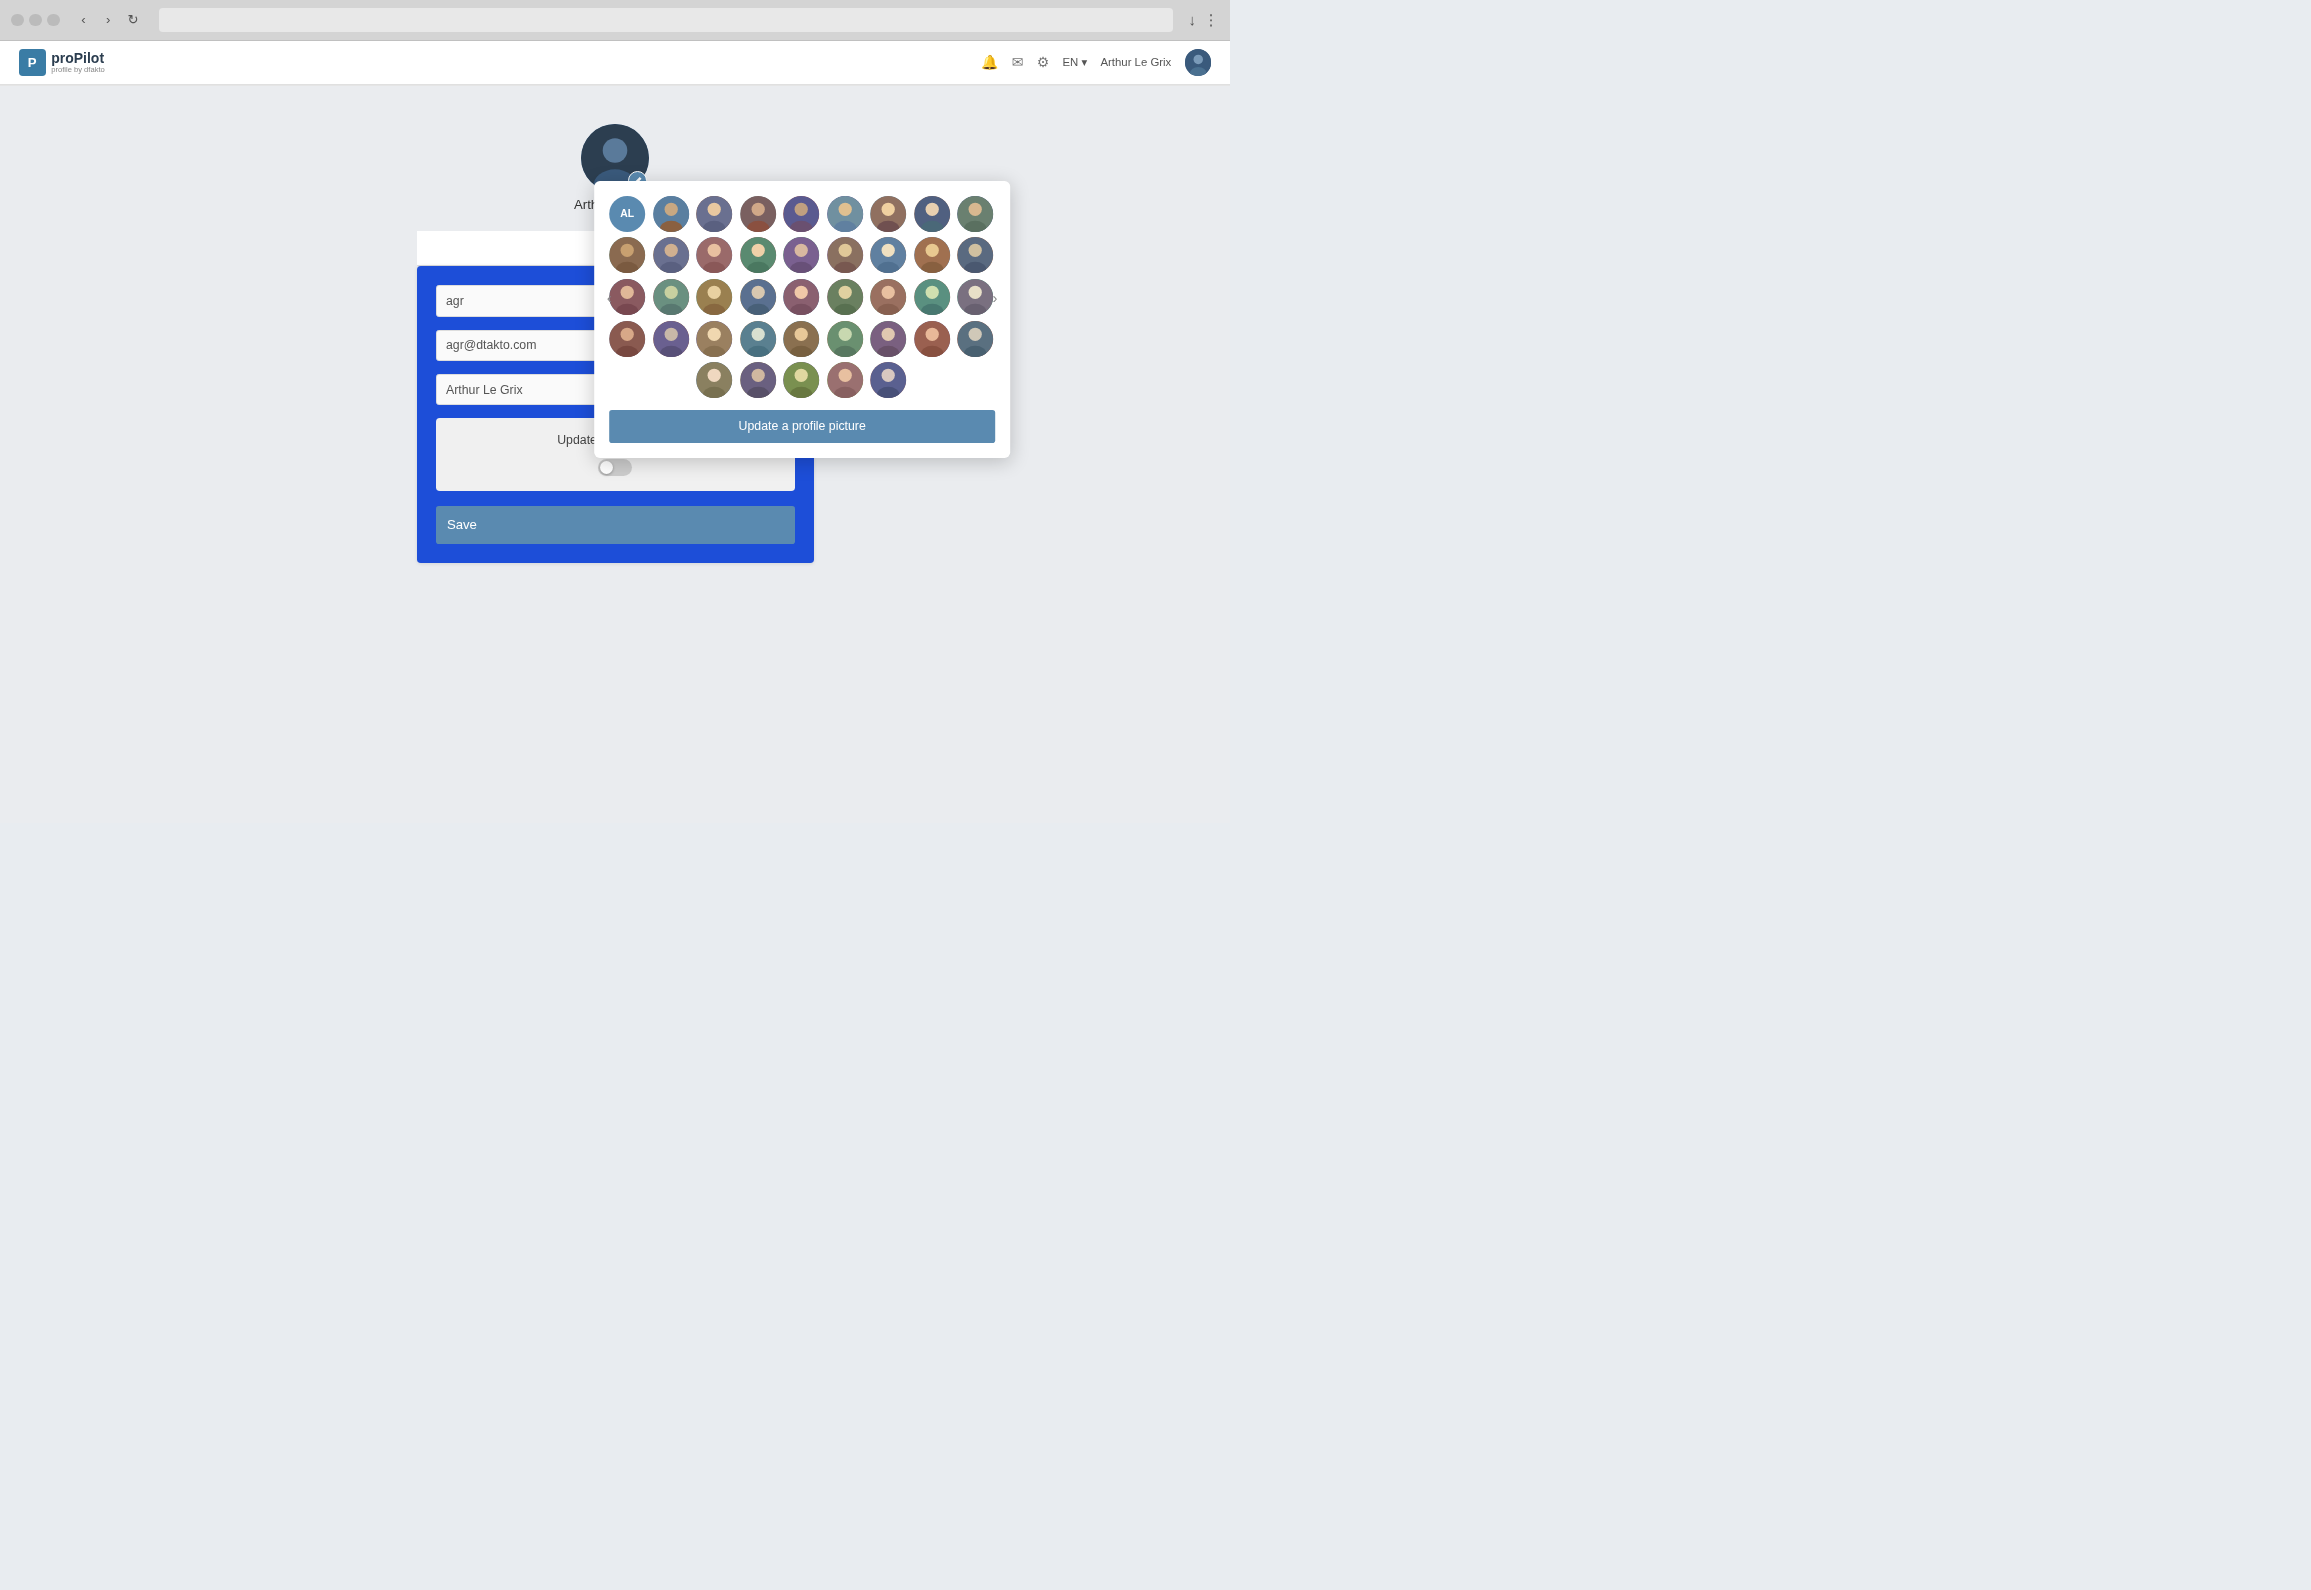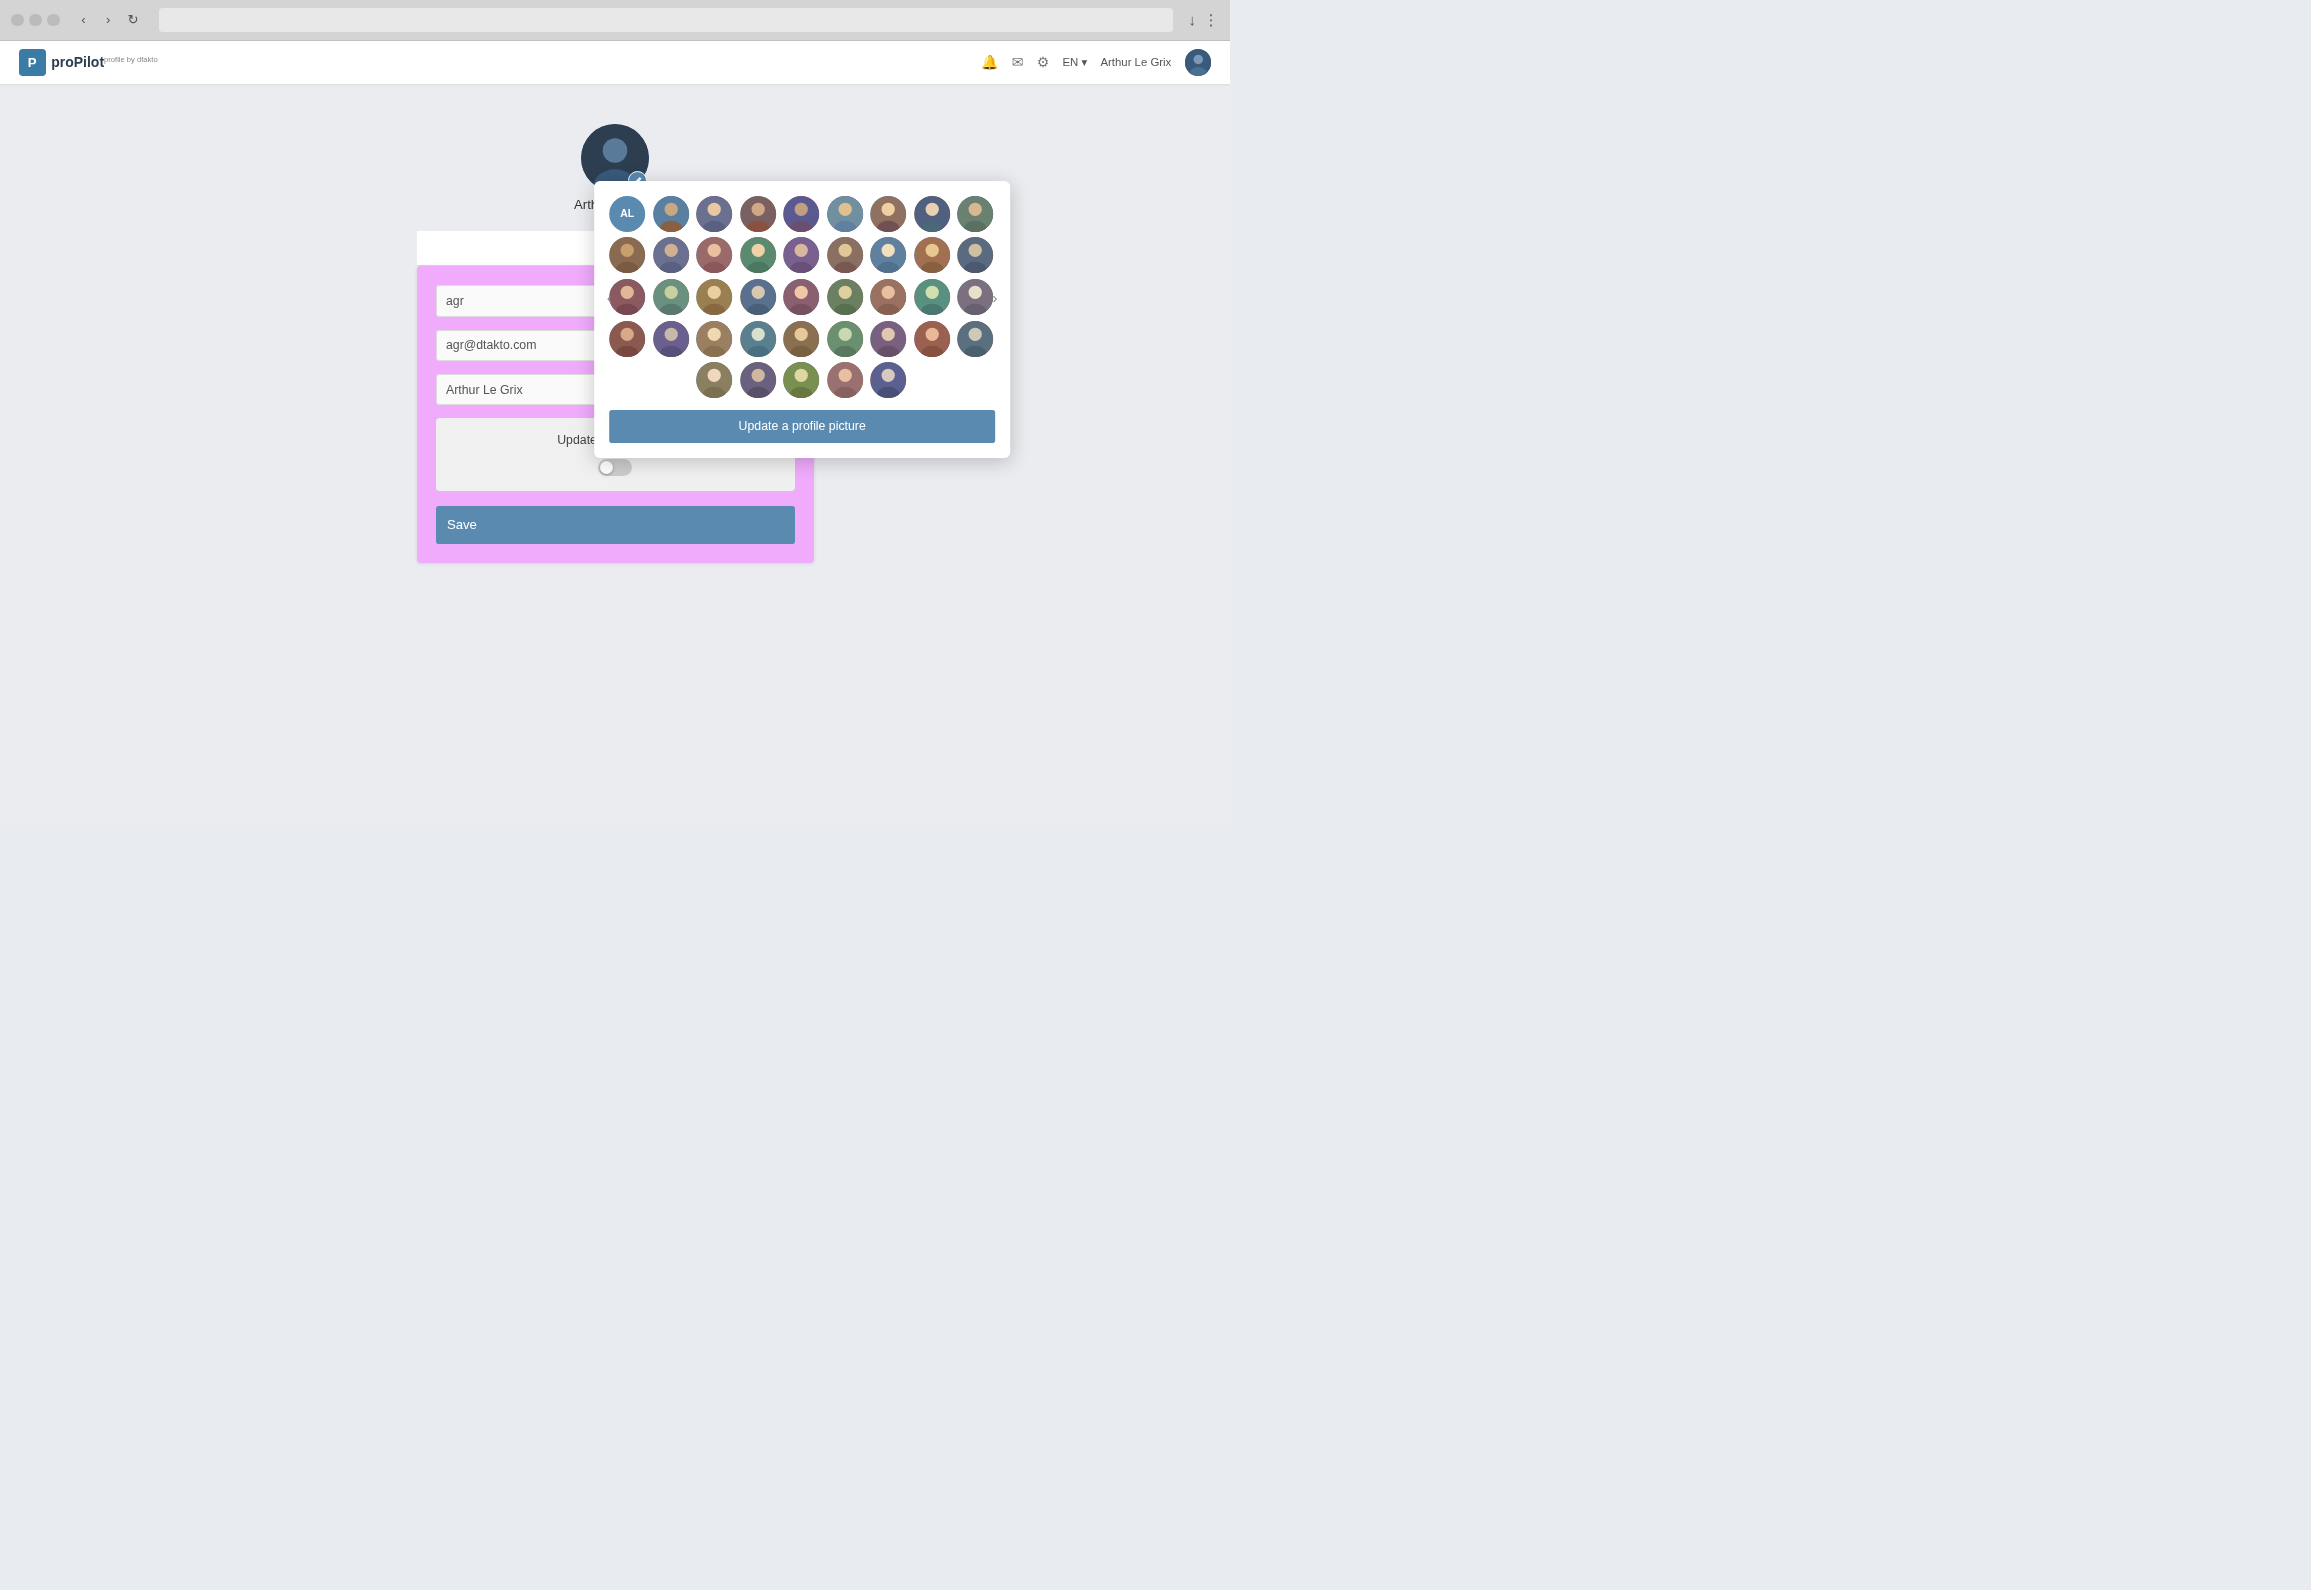--- a/index.html
+++ b/index.html
@@ -86,21 +86,21 @@
       border-radius: 3.8px;
       display: flex;
       align-items: center;
       justify-content: center;
       color: white;
       font-weight: bold;
       font-size: 13.2px;
     }
     .logo-text {
       display: flex;
-      flex-direction: row;
+      flex-direction: column;
     }
     .logo-main {
       font-size: 14px;
       font-weight: 600;
       color: #2c3e50;
       line-height: 1;
     }
     .logo-sub {
       font-size: 7.6px;
       color: #888;
@@ -218,21 +218,21 @@
     .tab-item {
       padding: 9.5px 15px;
       font-size: 12.3px;
       color: #5a8ab0;
       border-bottom: 1.9px solid #5a8ab0;
       cursor: pointer;
     }
 
     
     .profile-form-card {
-      background: #f0abfc;
+      background: #1d4ed8;
       width: 397px;
       border-radius: 3.8px;
       padding: 19px;
       box-shadow: 0 0.9px 3.8px rgba(0,0,0,0.1);
     }
 
     .form-input {
       width: 100%;
       border: 0.9px solid #ddd;
       border-radius: 2.8px;

